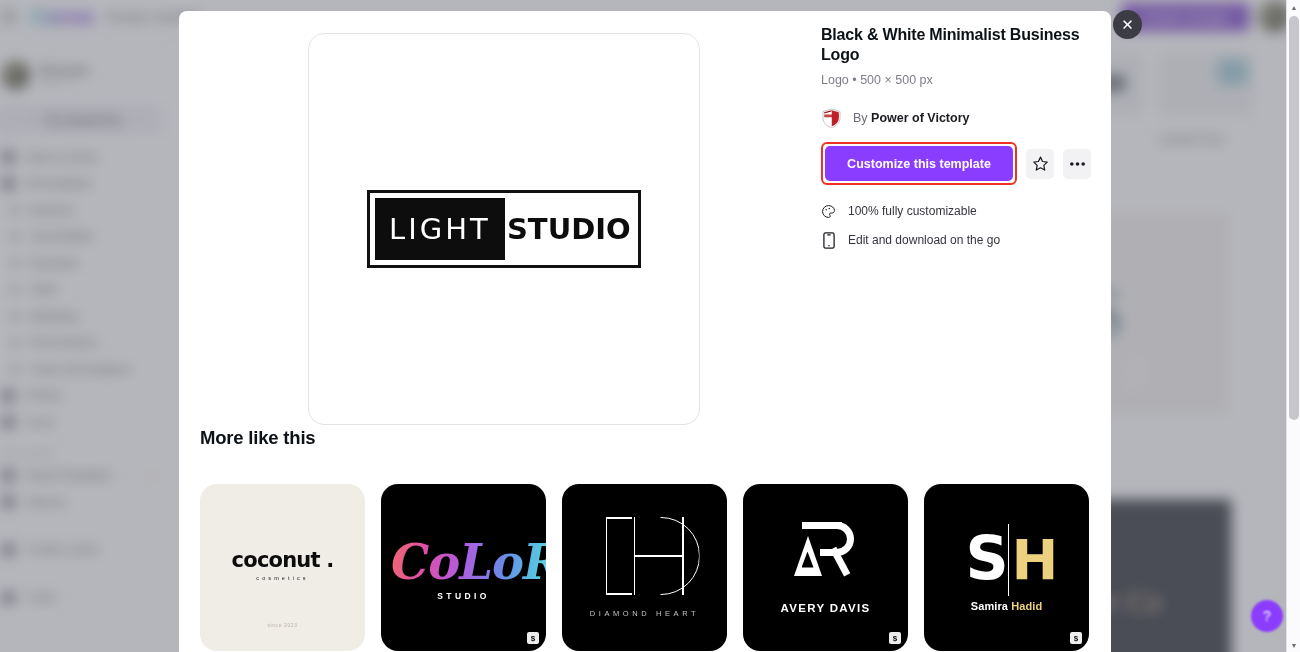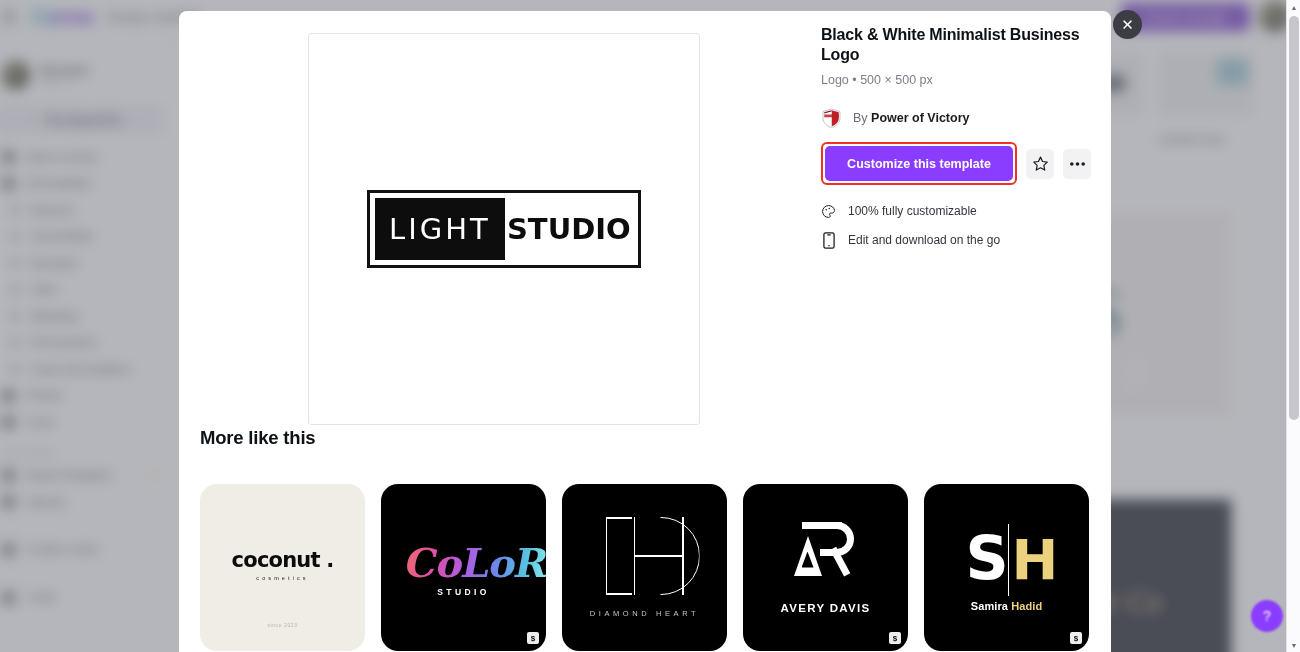--- a/index.html
+++ b/index.html
@@ -113,21 +113,21 @@
     border-radius:50%; background:#3c3c44; color:#fff;
     display:flex;align-items:center;justify-content:center;
     font-size:15px; line-height:1; z-index:70; cursor:pointer;
   }
 
   .modal-inner { position:relative; width:100%; height:100%; }
 
   
   #preview-panel {
     position:absolute; left:129px; top:22px; width:392px; height:392px;
-    background:#fff; border:1px solid #e4e4e8; border-radius:3px;
+    background:#fff; border:1px solid #e4e4e8; border-radius:16px;
     display:flex; align-items:center; justify-content:center;
   }
   #logo-artwork {
     width: 274px; height: 78px; border: 3px solid #111;
     display:flex; align-items:center; padding: 5px;
     background:#fff;
   }
   #logo-light-block {
     background:#0d0d0d; color:#fff; height:100%;
     display:flex;align-items:center;justify-content:center;
@@ -200,21 +200,21 @@
   .coconut-sub { font-size:5.5px; letter-spacing:3.1px; color:#222; margin-top:3px; }
   .coconut-since {
     position:absolute; left:0; right:0; bottom:22px; text-align:center;
     font-size:5px; line-height:1.5; color:#b9b3a9; letter-spacing:.6px;
   }
 
   
   .card-color { display:flex;align-items:center;justify-content:center;flex-direction:column; }
   .color-word {
     font-family:"DejaVu Serif", serif; font-style:italic; font-weight:700;
-    font-size:40px; letter-spacing:-1px;
+    font-size:48px; letter-spacing:-1px;
     background: linear-gradient(100deg,#f06b6b 0%,#e04fa8 20%,#b05ce0 42%,#6a8ae8 65%,#57c7e0 85%,#9ae8f0 100%);
     -webkit-background-clip:text; background-clip:text; color:transparent;margin-left:26px;
   }
   .color-sub { font-size:8.5px; letter-spacing:3.4px; color:#fff; margin-top:1px; font-weight:600;}
 
   
   .card-dh { display:flex;align-items:center;justify-content:center;flex-direction:column; }
   .dh-mono { width:78px; height:78px; position:relative; }
   .dh-mono .bar-l { position:absolute; left:0; top:0; width:1.6px; height:78px; background:#fff; }
   .dh-mono .bar-lt { position:absolute; left:0; top:0; width:26px; height:1.6px; background:#fff; }

